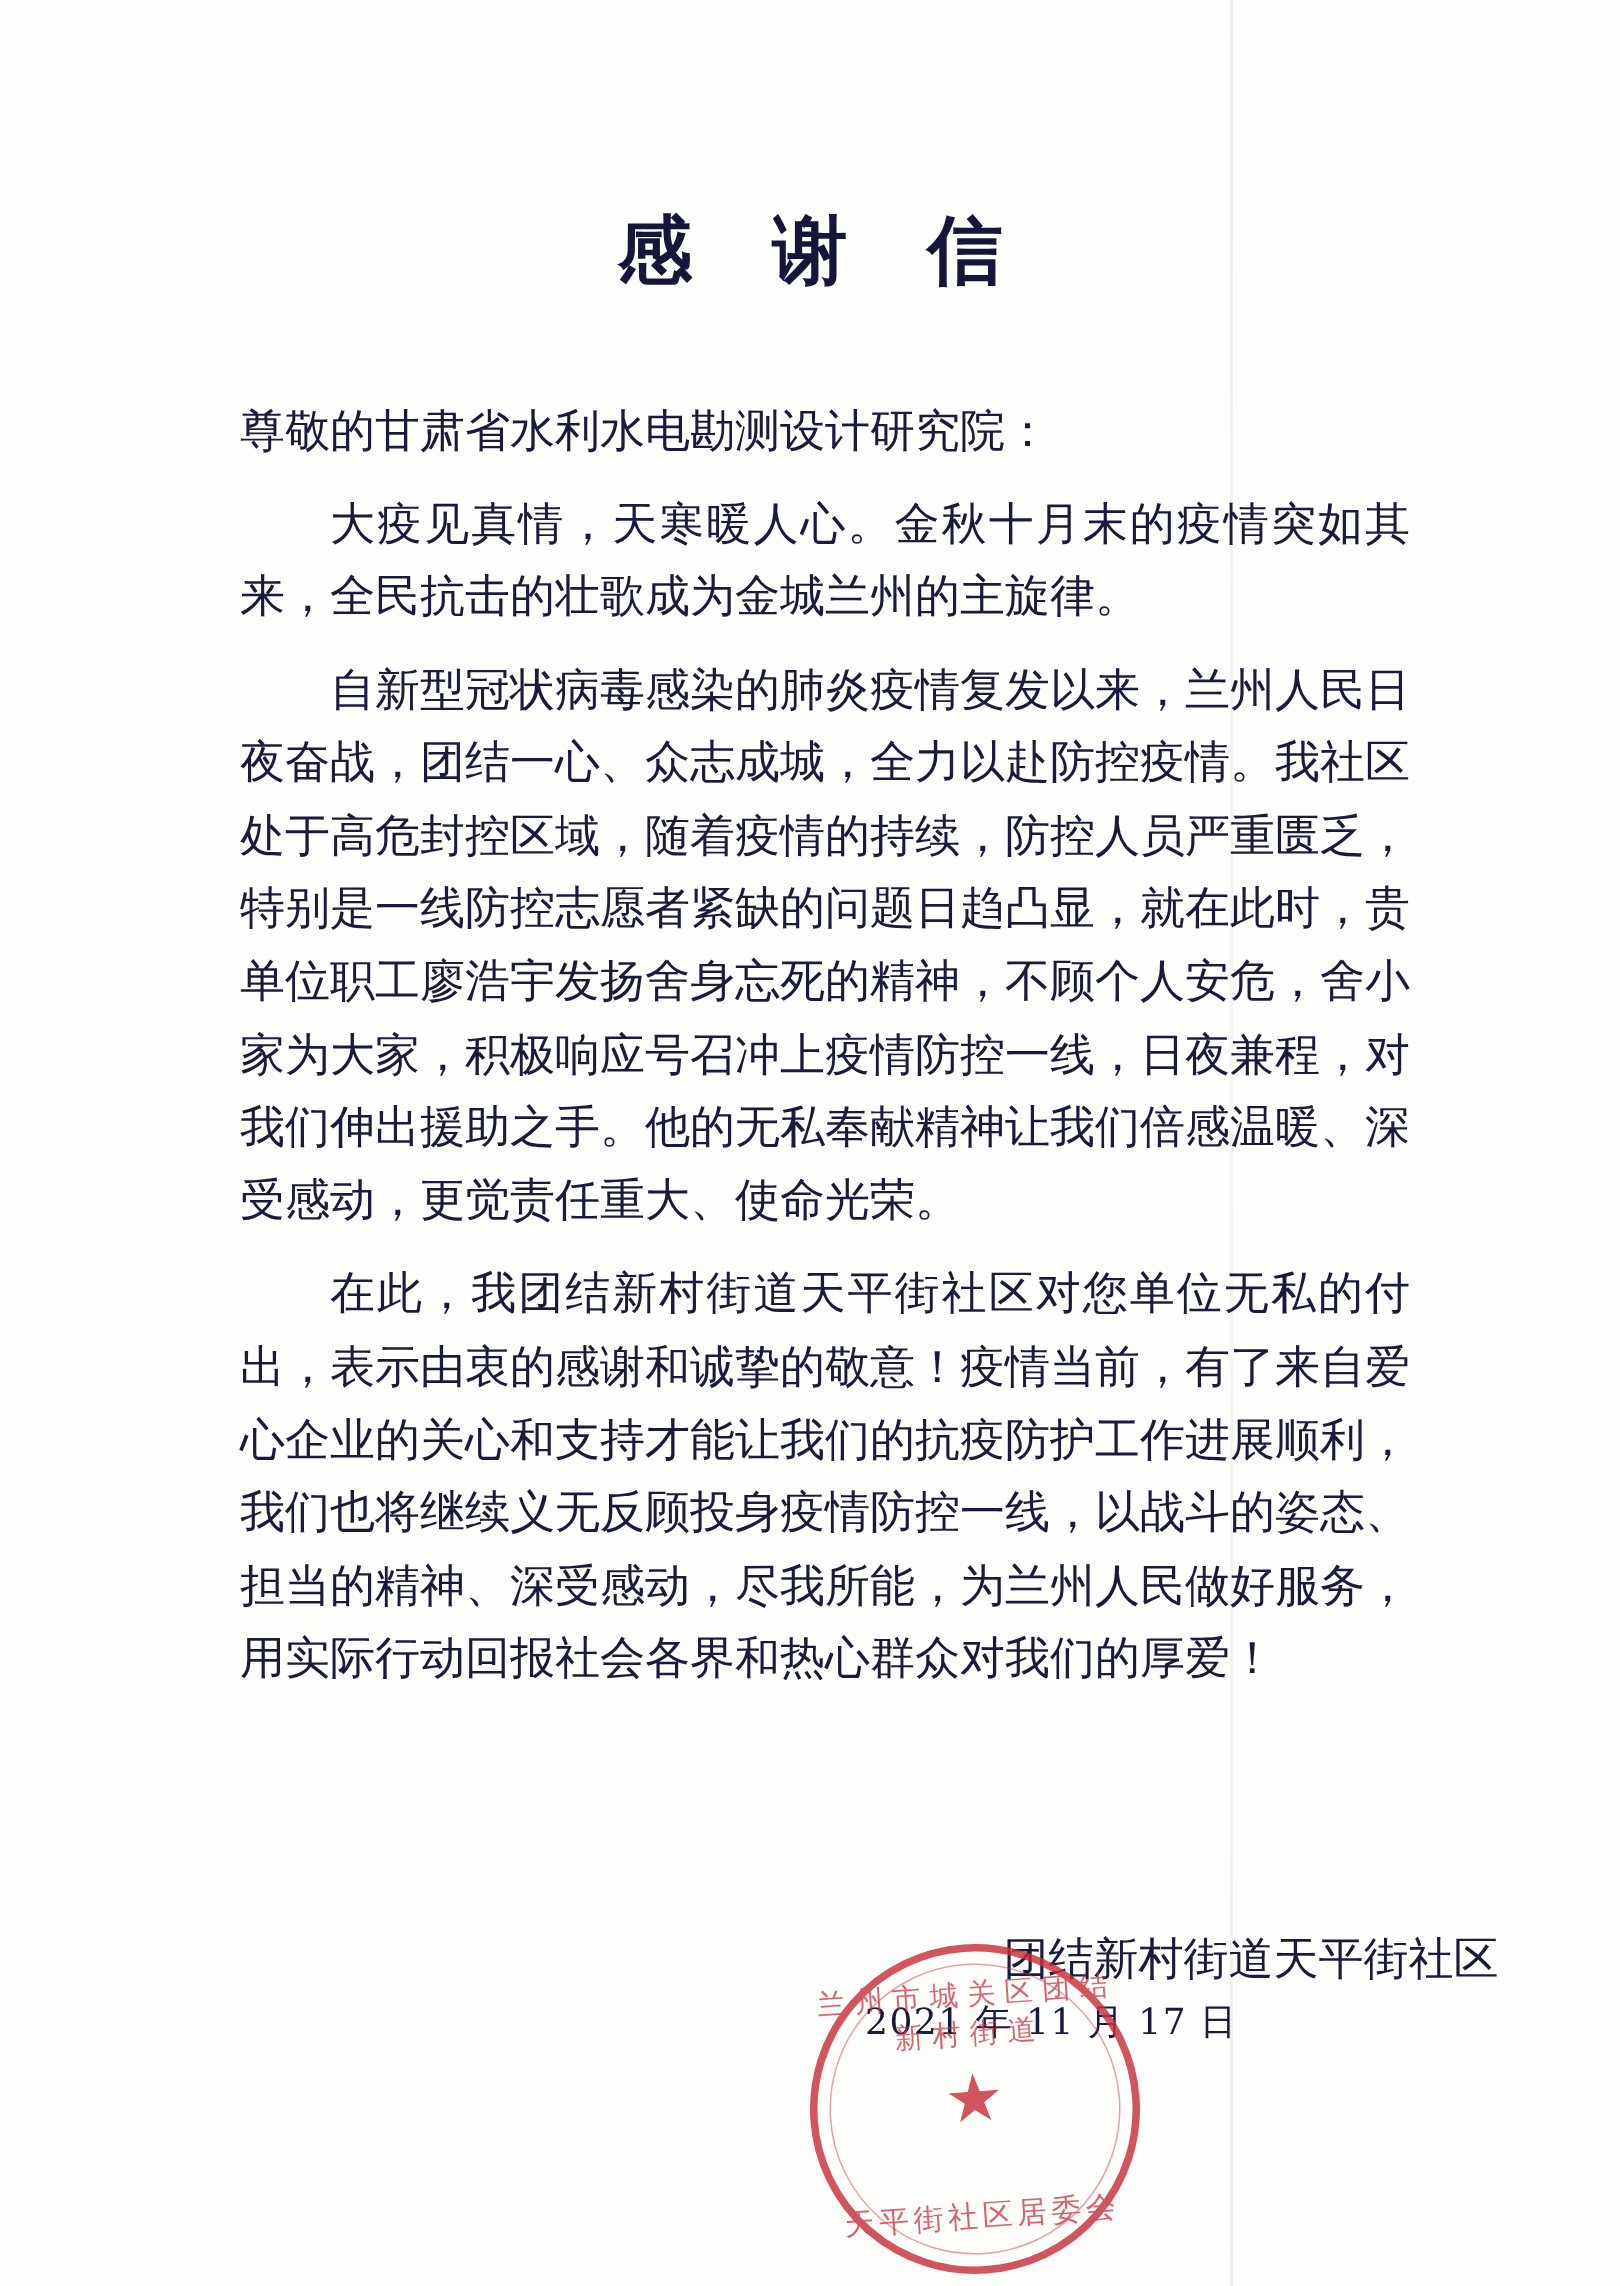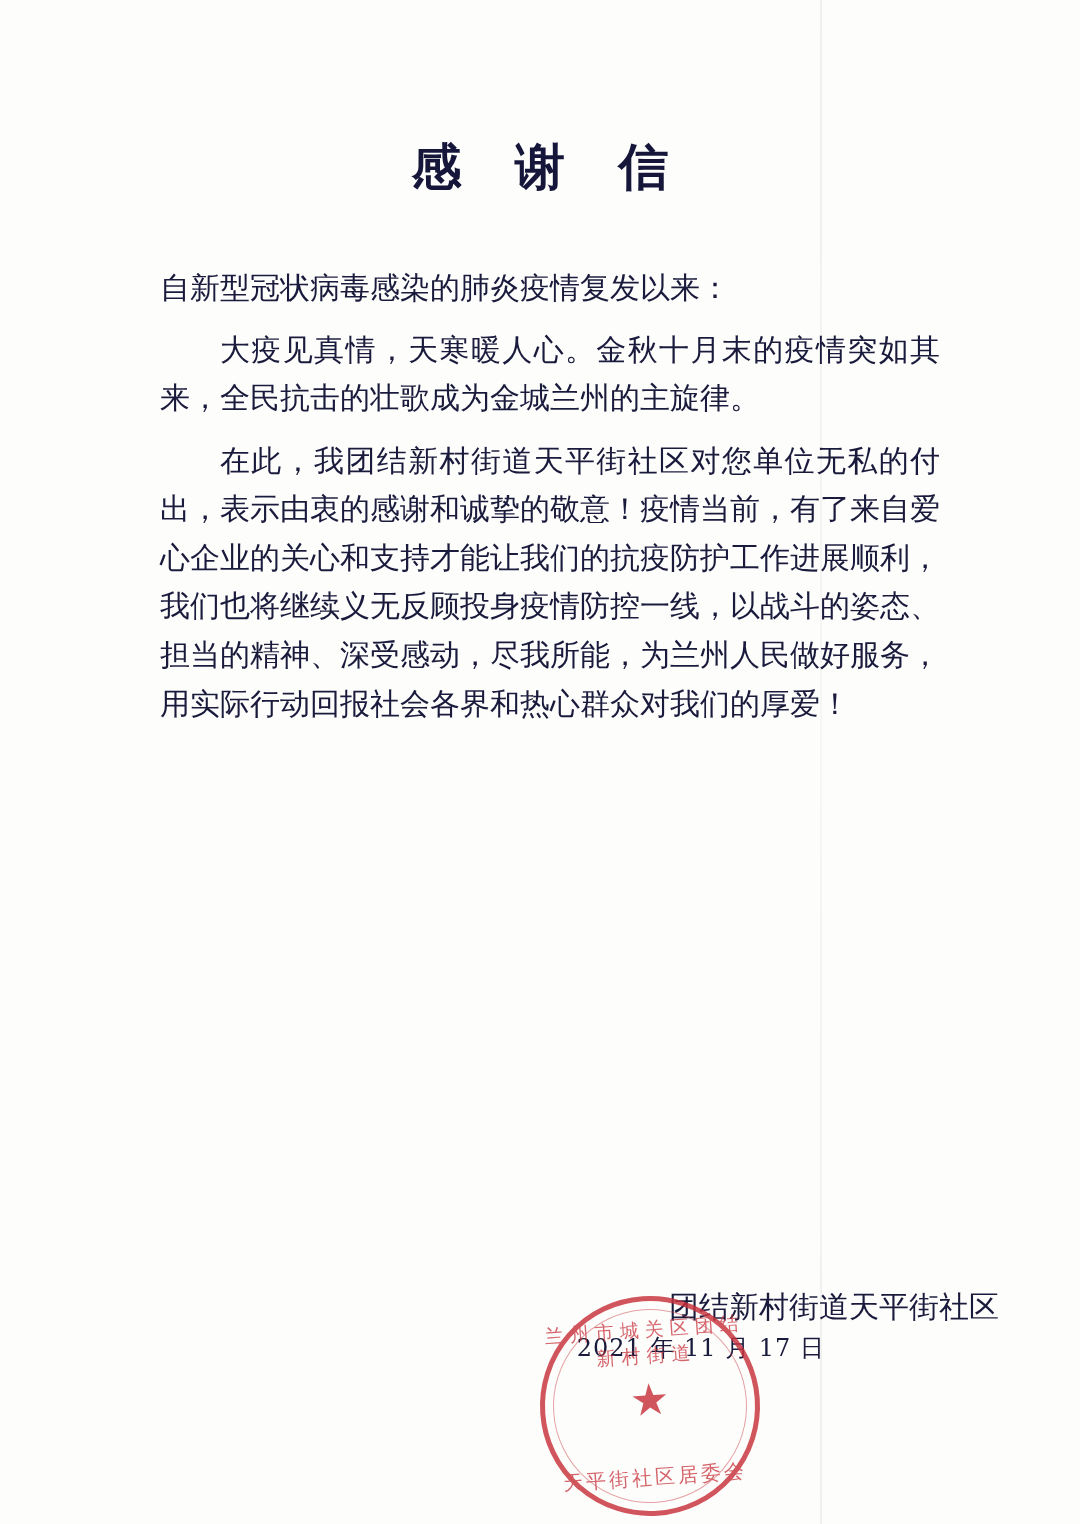--- a/index.html
+++ b/index.html
@@ -156,22 +156,23 @@
 <body>
 
 <div class="paper"></div>
 <div class="fold"></div>
 
 <div class="sheet">
 
   <div class="doc-title">感 谢 信</div>
 
   <div class="body-block">
-    <div class="salutation">自新型冠状病毒感染的肺炎疫情复发以来：</div>
+    <div class="salutation">尊敬的甘肃省水利水电勘测设计研究院：</div>
     <p class="para">大疫见真情，天寒暖人心。金秋十月末的疫情突如其来，全民抗击的壮歌成为金城兰州的主旋律。</p>
+    <p class="para">自新型冠状病毒感染的肺炎疫情复发以来，兰州人民日夜奋战，团结一心、众志成城，全力以赴防控疫情。我社区处于高危封控区域，随着疫情的持续，防控人员严重匮乏，特别是一线防控志愿者紧缺的问题日趋凸显，就在此时，贵单位职工廖浩宇发扬舍身忘死的精神，不顾个人安危，舍小家为大家，积极响应号召冲上疫情防控一线，日夜兼程，对我们伸出援助之手。他的无私奉献精神让我们倍感温暖、深受感动，更觉责任重大、使命光荣。</p>
     <p class="para">在此，我团结新村街道天平街社区对您单位无私的付出，表示由衷的感谢和诚挚的敬意！疫情当前，有了来自爱心企业的关心和支持才能让我们的抗疫防护工作进展顺利，我们也将继续义无反顾投身疫情防控一线，以战斗的姿态、担当的精神、深受感动，尽我所能，为兰州人民做好服务，用实际行动回报社会各界和热心群众对我们的厚爱！</p>
   </div>
 
   <div class="signature-block">
     <div class="sign-org">团结新村街道天平街社区</div>
     <div class="sign-date">2021 年 11 月 17 日</div>
   </div>
 
   <div class="seal">
     <div class="seal-inner"></div>

